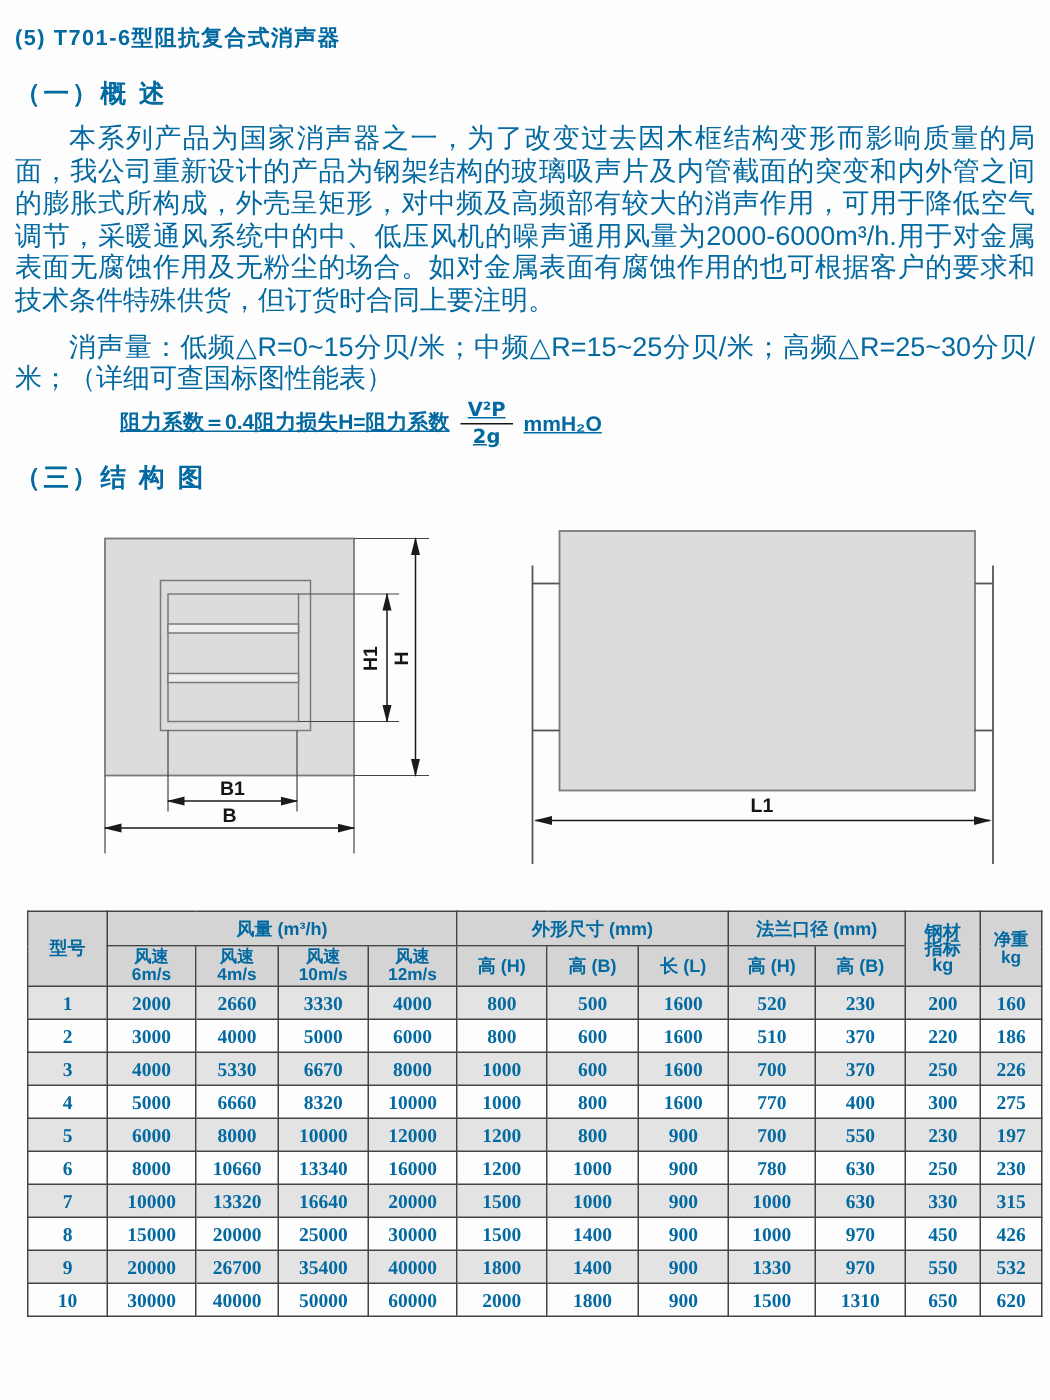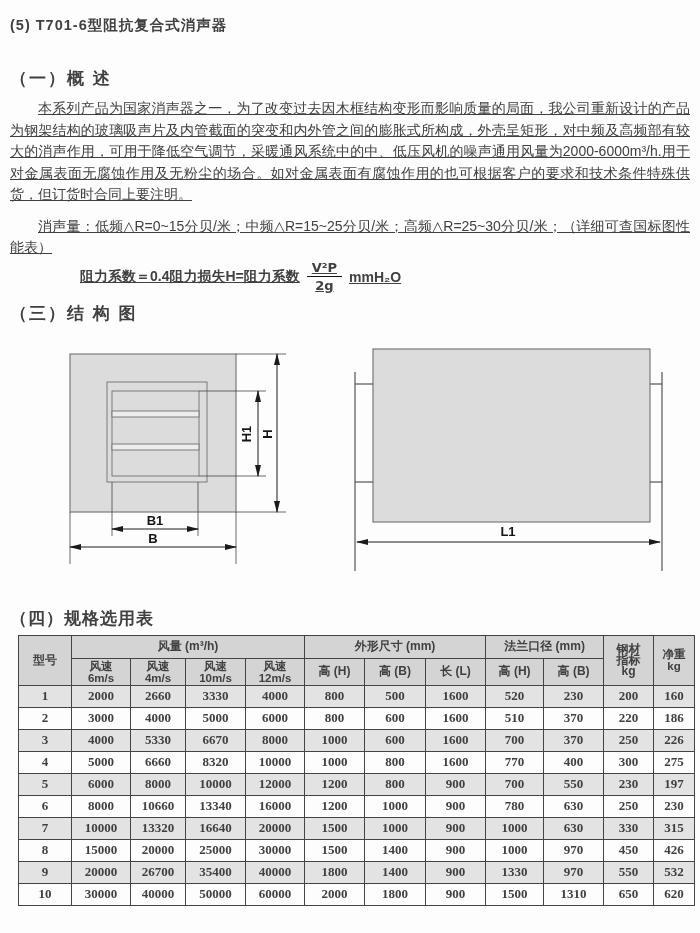--- a/index.html
+++ b/index.html
@@ -1,30 +1,30 @@
 <!DOCTYPE html>
 <html><head>
 <meta charset="utf-8">
 <style>
   html,body { margin:0; padding:0; background:#ffffff; }
   .page {
     width:700px; height:933px; box-sizing:border-box;
-    background:#fdfdfd; color:#404040;
+    background:#fdfdfd; color:#0369a1;
     font-family:"Liberation Sans","DejaVu Sans",sans-serif;
     padding:10px 10px 0 10px; overflow:hidden; position:relative;
   }
   .doc-title { font-size:14.5px; font-weight:700; letter-spacing:1px; margin-top:6px; }
   .sec-heading { font-size:17px; font-weight:700; letter-spacing:2px; }
-  .h-overview { margin-top:32px; }
+  .h-overview { margin-top:16px; }
   .h-performance { margin-top:26px; }
   .h-structure { margin-top:8px; }
   .h-spec { margin-top:10px; }
   .body-text {
-    margin:8px 0 0 0; font-size:14px; line-height:21.5px;
-    text-indent:2em; text-align:justify; font-weight:500;text-decoration:underline;
+    margin:8px 0 0 0; font-size:18px; line-height:21.5px;
+    text-indent:2em; text-align:justify; font-weight:500;
   }
   .perf-text { margin-top:10px; line-height:21px; }
   .formula-line {
     margin:2px 0 0 70px; display:flex; align-items:center;
     font-size:14px; font-weight:600; height:34px;text-decoration:underline;
   }
   .frac {
     display:inline-block; text-align:center; margin:0 7px;
     font-family:"DejaVu Sans",sans-serif; font-size:13px; font-weight:600;
   }
@@ -118,21 +118,20 @@
         <line x1="355" y1="45" x2="373" y2="45"></line>
         <line x1="355" y1="143" x2="373" y2="143"></line>
         <line x1="650" y1="45" x2="662" y2="45"></line>
         <line x1="650" y1="143" x2="662" y2="143"></line>
       </g>
       <line x1="357" y1="203" x2="660" y2="203" stroke="#1a1a1a" stroke-width="1" marker-start="url(#arr)" marker-end="url(#arr)"></line>
       <text class="dim-label" x="508" y="197" text-anchor="middle">L1</text>
     </g>
   </svg>
 
-  <div class="sec-heading h-spec" style="letter-spacing:1px;">（四）规格选用表</div>
 
   <table class="spec-table">
     <colgroup>
       <col style="width:53px">
         <col style="width:59px">
         <col style="width:55px">
         <col style="width:60px">
       <col style="width:59px">
         <col style="width:60px">
         <col style="width:61px">

